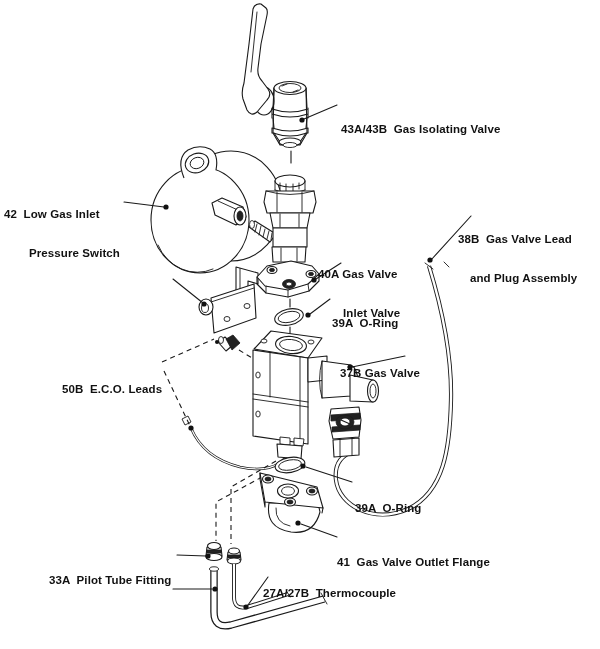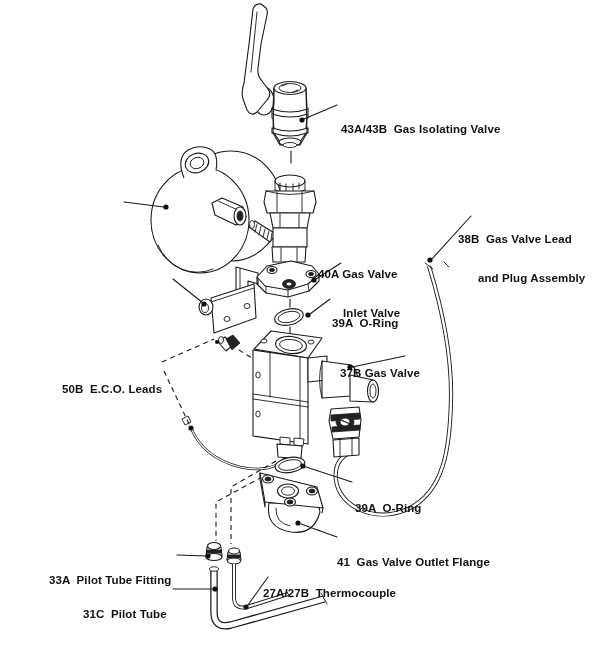--- a/index.html
+++ b/index.html
@@ -230,23 +230,27 @@
     <path class="ln" d="M 268,577 L 248,605"></path>
         <circle class="dot" cx="246" cy="607" r="2.6"></circle>
     <path class="ln" d="M 173,589 L 212,589"></path>
         <circle class="dot" cx="215" cy="589" r="2.6"></circle>
   </g>
 </svg>
 
   <div class="lbl" style="left:341px;top:97px">
     <div>43A/43B  Gas Isolating Valve</div>
   </div>
+  <div class="lbl" style="left:4px;top:182px">
+    <div>42  Low Gas Inlet</div>
+    <div style="margin-left:25px">Pressure Switch</div>
+  </div>
   <div class="lbl" style="left:458px;top:207px">
     <div>38B  Gas Valve Lead</div>
-    <div style="margin-left:20px">and Plug Assembly</div>
+    <div style="margin-left:12px">and Plug Assembly</div>
   </div>
   <div class="lbl" style="left:318px;top:242px">
     <div>40A Gas Valve</div>
     <div style="margin-left:25px">Inlet Valve</div>
   </div>
   <div class="lbl" style="left:332px;top:291px">
     <div>39A  O-Ring</div>
   </div>
   <div class="lbl" style="left:340px;top:341px">
     <div>37B Gas Valve</div>
@@ -259,16 +263,13 @@
   </div>
   <div class="lbl" style="left:337px;top:530px">
     <div>41  Gas Valve Outlet Flange</div>
   </div>
   <div class="lbl" style="left:49px;top:548px">
     <div>33A  Pilot Tube Fitting</div>
   </div>
   <div class="lbl" style="left:263px;top:561px">
     <div>27A/27B  Thermocouple</div>
   </div>
-  <div class="lbl" style="left:83px;top:582px">
-    <div>31C  Pilot Tube</div>
-  </div>
 </div>
 
 </body></html>

